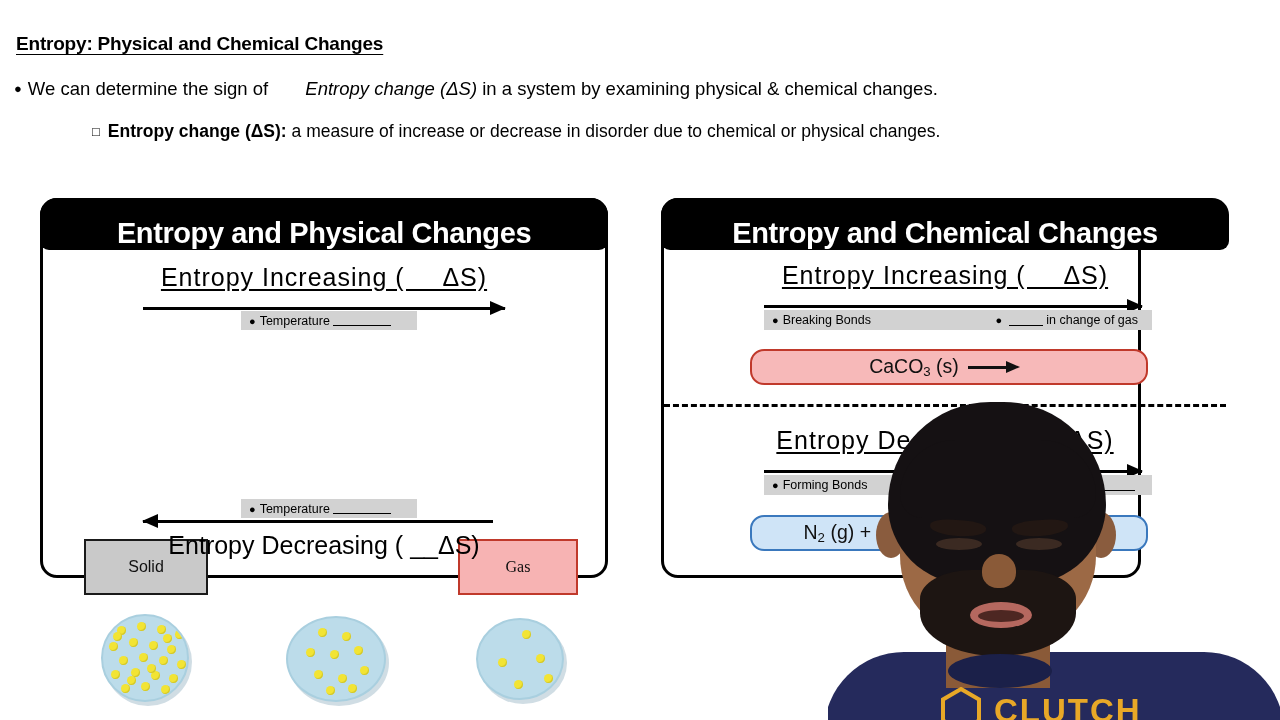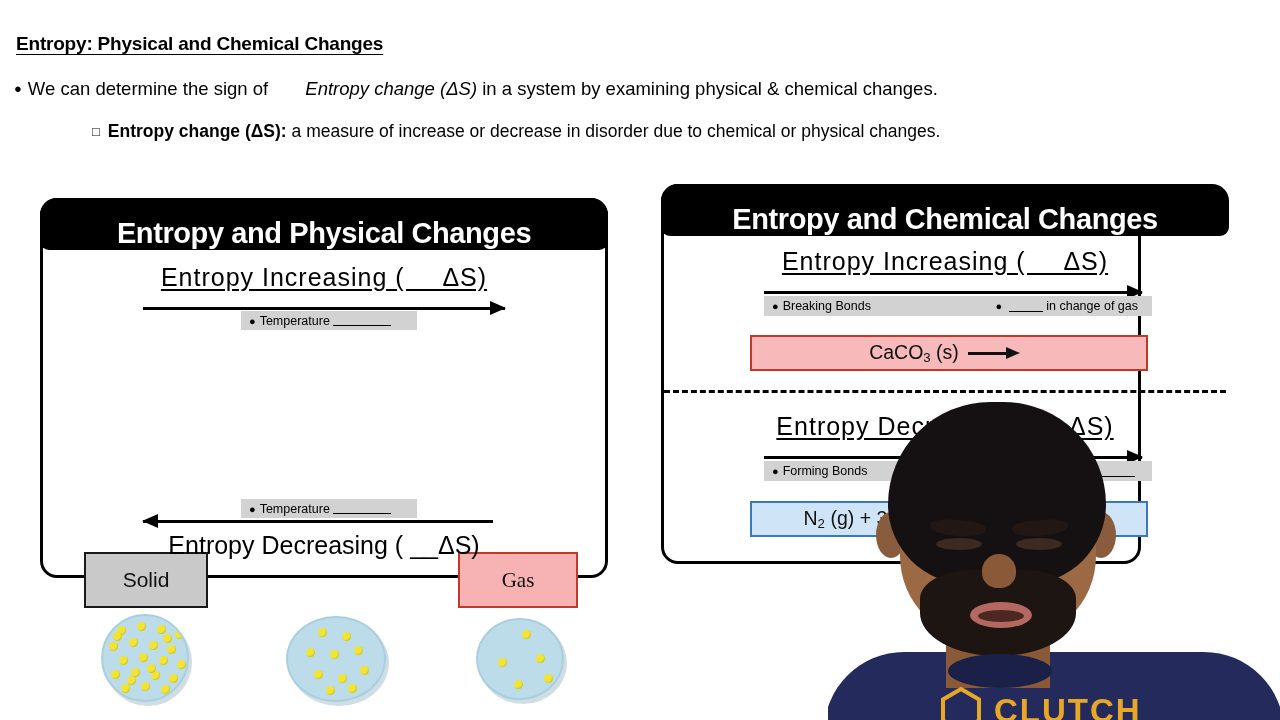--- a/index.html
+++ b/index.html
@@ -33,21 +33,21 @@
   .bld { font-weight: bold; }
 
   
   .panel {
     position: absolute;
     border: 3px solid #000;
     border-radius: 17px;
     background: #fff;
   }
   #panel-left  { left: 40px;  top: 198px; width: 568px; height: 380px; }
-  #panel-right { left: 661px; top: 184px; width: 480px; height: 380px; }
+  #panel-right { left: 661px; top: 198px; width: 480px; height: 380px; }
 
   .panel-header {
     position: absolute; left: -3px; top: -3px;
     width: 568px; height: 52px;
     background: #000;
     border-radius: 17px 17px 9px 9px;
     display: flex; align-items: flex-end; justify-content: center;
   }
   .panel-header span {
     color: #fff; font-size: 29px; font-weight: bold;
@@ -98,21 +98,21 @@
     display: inline-block; border-bottom: 1.6px solid #000;
     width: 34px; margin: 0 3px; height: 11px;
   }
   .nb-dot { font-size: 11px; margin-right: 4px; vertical-align: 1px; }
 
   
   .phase-box {
     position: absolute;
     height: 56px;
     display: flex; align-items: center; justify-content: center;
-    font-size: 21px; color: #111; margin-top: 13px;
+    font-size: 16px; color: #111;
   }
   #phase-solid  { left: 41px;  top: 338px; width: 124px; background: #c9c9c9; border: 2.5px solid #1a1a1a; }
   #phase-liquid { left: 228px; top: 338px; width: 134px; background: #ddeefc; border: 2.5px solid #5b9bd5; }
   #phase-gas    { left: 415px; top: 338px; width: 120px; background: #f7b3b3; border: 2.5px solid #c0392b; font-family: Liberation Serif, serif; }
 
   
   .particle-circle {
     position: absolute;
     border-radius: 50%;
     background: #bcdcea;
@@ -131,20 +131,21 @@
     border-radius: 50%;
     box-shadow: inset -1px -1px 0 rgba(200,190,40,0.7);
   }
 
   
   .eq-box {
     position: absolute;
     display: flex; align-items: center; justify-content: center;
     font-size: 19.5px; color: #111;
     white-space: nowrap;
+    border-radius: 14px;
   }
   #eq-red  { left: 86px; top: 148px; width: 398px; height: 36px; background: #f7b9b9; border: 2.5px solid #c0392b; }
   #eq-blue { left: 86px; top: 314px; width: 398px; height: 36px; background: #cfe4f7; border: 2.5px solid #3a78bd; }
   .eq-arrow {
     display: inline-block; position: relative;
     width: 52px; height: 12px; margin: 0 9px;
   }
   .eq-arrow .l { position: absolute; top: 5px; left: 0; width: 40px; height: 2.5px; background: #111; }
   .eq-arrow .h {
     position: absolute; right: 0; top: 0;

